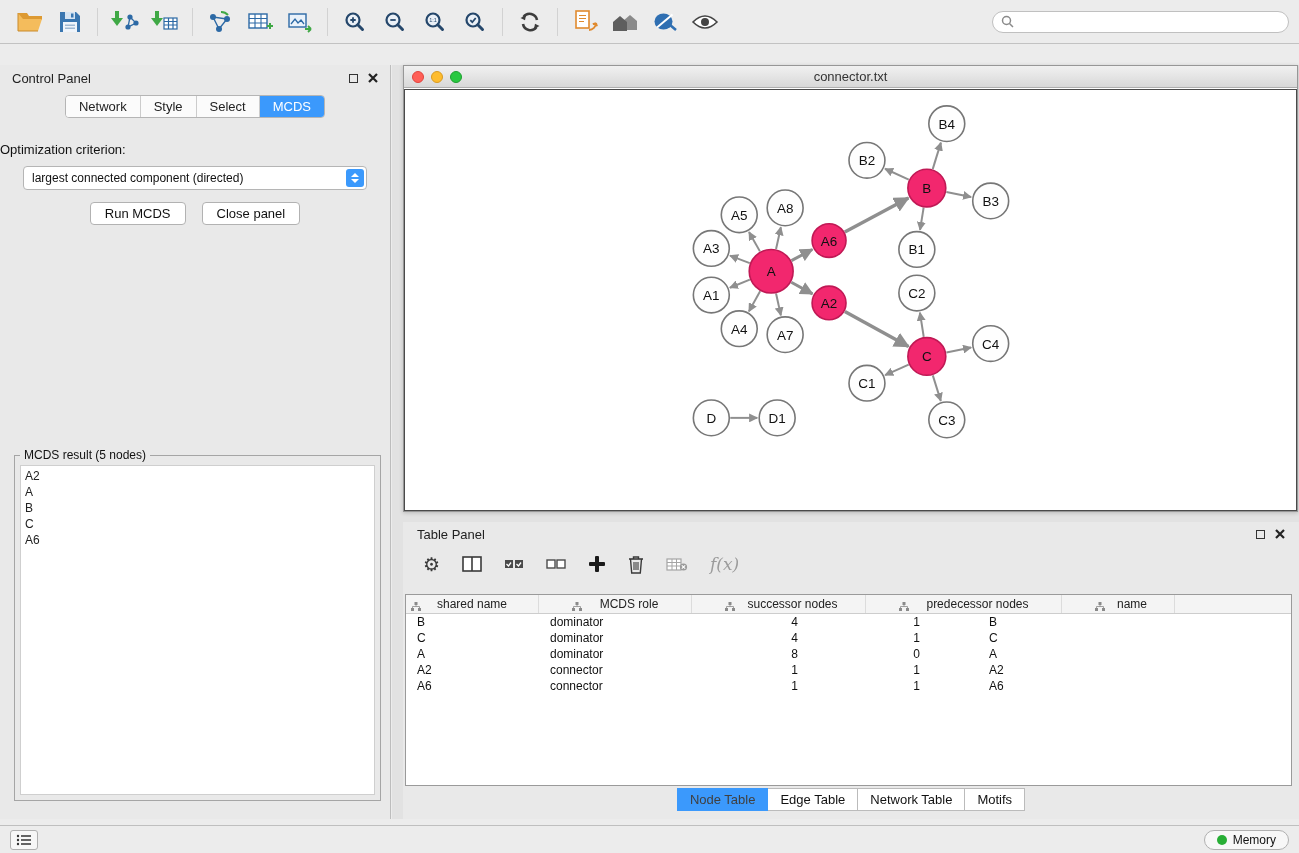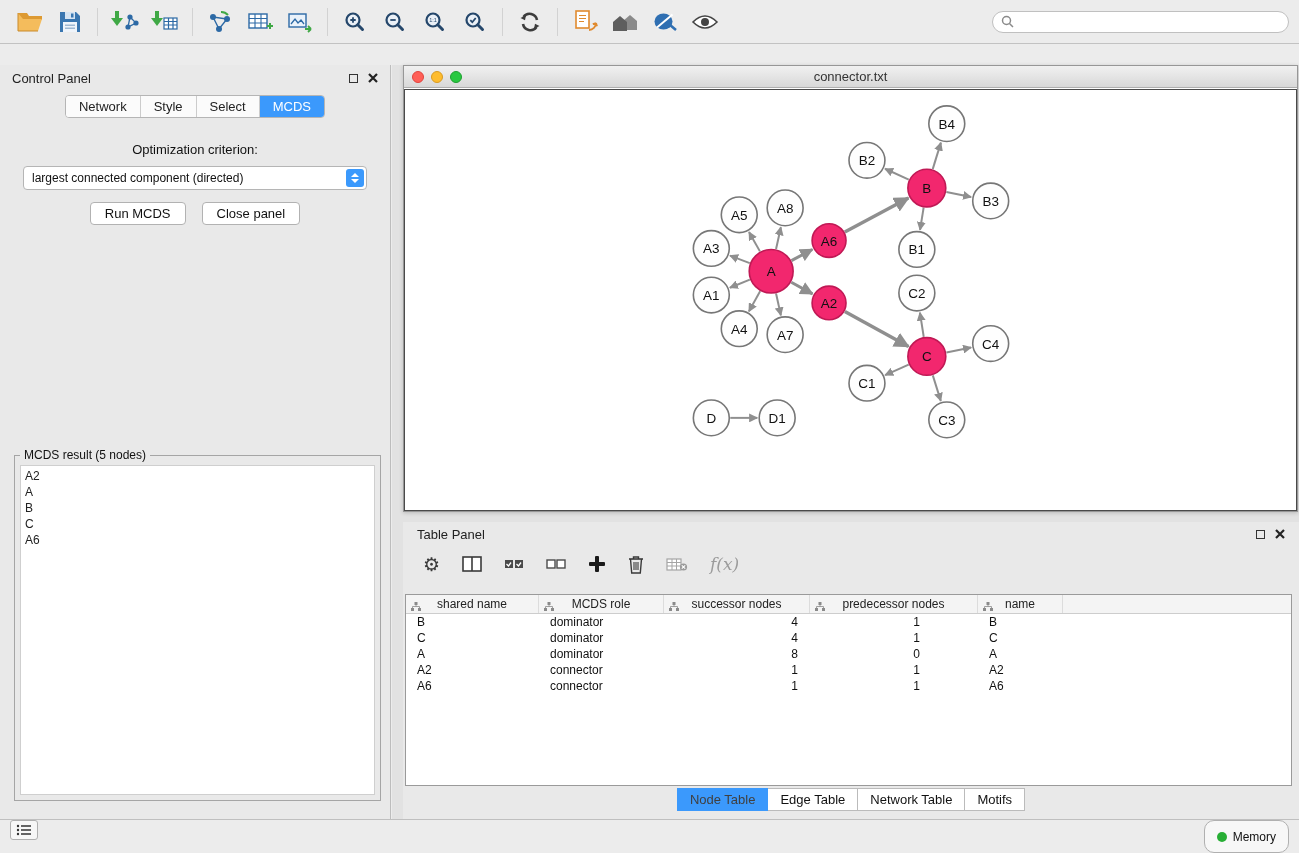--- a/index.html
+++ b/index.html
@@ -27,21 +27,21 @@
 
   
   .control-panel { position:absolute; left:0; top:0; bottom:0; width:391px; background:#e9e9e9; border-right:1px solid #bdbdbd; }
   .cp-header { height:26px; display:flex; align-items:center; padding:0 12px; font-size:13px; }
   .win-icons { margin-left:auto; display:flex; align-items:center; gap:10px; }
   .float-icon { width:9px; height:9px; border:1.5px solid #333; display:inline-block; }
   .cp-tabs { margin:4px auto 0; display:flex; width:fit-content; border:1px solid #b5b5b5; border-radius:4px; overflow:hidden; background:#fbfbfb; }
   .cp-tab { padding:3px 13px; font-size:13px; color:#222; border-right:1px solid #ccc; background:#fbfbfb; }
   .cp-tab:last-child { border-right:none; }
   .cp-tab.active { background:#3b99fc; color:#fff; }
-  .opt-label { text-align:center; margin-top:24px; font-size:13px; color:#111; }
+  .opt-label { margin-top:24px; font-size:13px; color:#111; }
   .dropdown { width:344px; height:24px; margin:9px auto 0; background:#fff; border:1px solid #b5b5b5; border-radius:4px; display:flex; align-items:center; padding-left:8px; position:relative; }
   .dd-text { font-size:12px; color:#111; }
   .dd-stepper { position:absolute; right:2px; top:2px; width:18px; height:18px; background:#3b99fc; border-radius:3px; display:flex; flex-direction:column; align-items:center; justify-content:center; gap:2px; }
   .dd-stepper i { display:block; width:0; height:0; border-left:4px solid transparent; border-right:4px solid transparent; }
   .dd-stepper .up { border-bottom:4px solid #fff; }
   .dd-stepper .down { border-top:4px solid #fff; }
   .cp-buttons { display:flex; justify-content:center; gap:16px; margin-top:12px; }
   .btn { background:#fff; border:1px solid #b2b2b2; border-radius:4px; padding:3px 14px; font-size:13px; font-family:"Liberation Sans",sans-serif; color:#111; }
   .result-box { position:absolute; left:14px; right:9px; top:390px; bottom:18px; border:1px solid #a5a5a5; }
   .result-legend { position:absolute; top:-8px; left:5px; background:#e9e9e9; padding:0 4px; font-size:12px; color:#111; }
@@ -59,36 +59,36 @@
   .nw-canvas svg { width:100%; height:100%; display:block; }
 
   
   .table-panel { position:absolute; left:11px; right:0; top:457px; bottom:0; background:#e9e9e9; }
   .tp-header { height:24px; display:flex; align-items:center; padding:0 14px; font-size:13px;gap:38px; }
   .tp-toolbar { height:36px; display:flex; align-items:center; gap:22px; padding:0 20px; }
   .tp-icon { display:flex; align-items:center; justify-content:center; background:none; border:none; }
   .gear-glyph { font-size:19px; color:#3a3a3a; line-height:1; }
   .fx-label { font-size:17px; color:#9b9b9b; font-family:"DejaVu Serif", serif; font-style:italic; }
   .tp-table { position:absolute; left:2px; right:7px; top:72px; height:192px; background:#fff; border:1px solid #9a9a9a; overflow:hidden; }
-  .thead { display:grid; grid-template-columns:133px 125px 146px 168px 85px 1fr; height:19px; background:#f4f4f4; border-bottom:1px solid #cdcdcd; }
+  .thead { display:grid; grid-template-columns:133px 125px 146px 168px 85px 1fr; height:19px; background:#f4f4f4; border-bottom:1px solid #cdcdcd;gap:28px; }
   .th { position:relative; display:flex; align-items:center; justify-content:center; font-size:12px; color:#222; border-right:1px solid #dcdcdc; overflow:hidden; }
   .th.filler { border-right:none; }
   .th-icon { position:absolute; left:5px; top:5px; }
   .tbody { }
   .tr { display:grid; grid-template-columns:133px 125px 146px 168px 85px 1fr; height:16px; }
   .td { font-size:12px; color:#111; padding-left:11px; line-height:16px; white-space:nowrap; overflow:hidden; }
   .td.num { text-align:right; padding-right:12px; padding-left:0; }
   .tr .td:nth-child(4) { padding-right:58px; }
   .tp-tabs { position:absolute; bottom:8px; left:0; right:0; display:flex; justify-content:center; }
   .tp-tab { padding:3px 12px; font-size:13px; background:#fff; border:1px solid #bbb; border-left:none; color:#111; }
   .tp-tab:first-child { border-left:1px solid #bbb; }
   .tp-tab.active { background:#3b99fc; color:#404040; border-color:#3b99fc; }
 
   
-  .statusbar { position:absolute; bottom:0; left:0; right:0; height:34px; background:#ececec; border-top:1px solid #bfbfbf; display:flex; padding:0 10px; }
+  .statusbar { position:absolute; bottom:0; left:0; right:0; height:28px; background:#ececec; border-top:1px solid #bfbfbf; display:flex; align-items:center; padding:0 10px; }
   .sb-btn { width:28px; height:20px; border:1px solid #b0b0b0; border-radius:3px; background:#f7f7f7; display:flex; align-items:center; justify-content:center; }
   .memory-btn { margin-left:auto; display:flex; align-items:center; gap:6px; border:1px solid #b0b0b0; border-radius:10px; padding:2px 12px; background:#f7f7f7; font-size:12px; font-family:"Liberation Sans",sans-serif; color:#111; }
   .mem-dot { width:10px; height:10px; border-radius:50%; background:#27ae35; display:inline-block; }
 </style>
 </head>
 <body>
 
 <div class="app">
 
 

